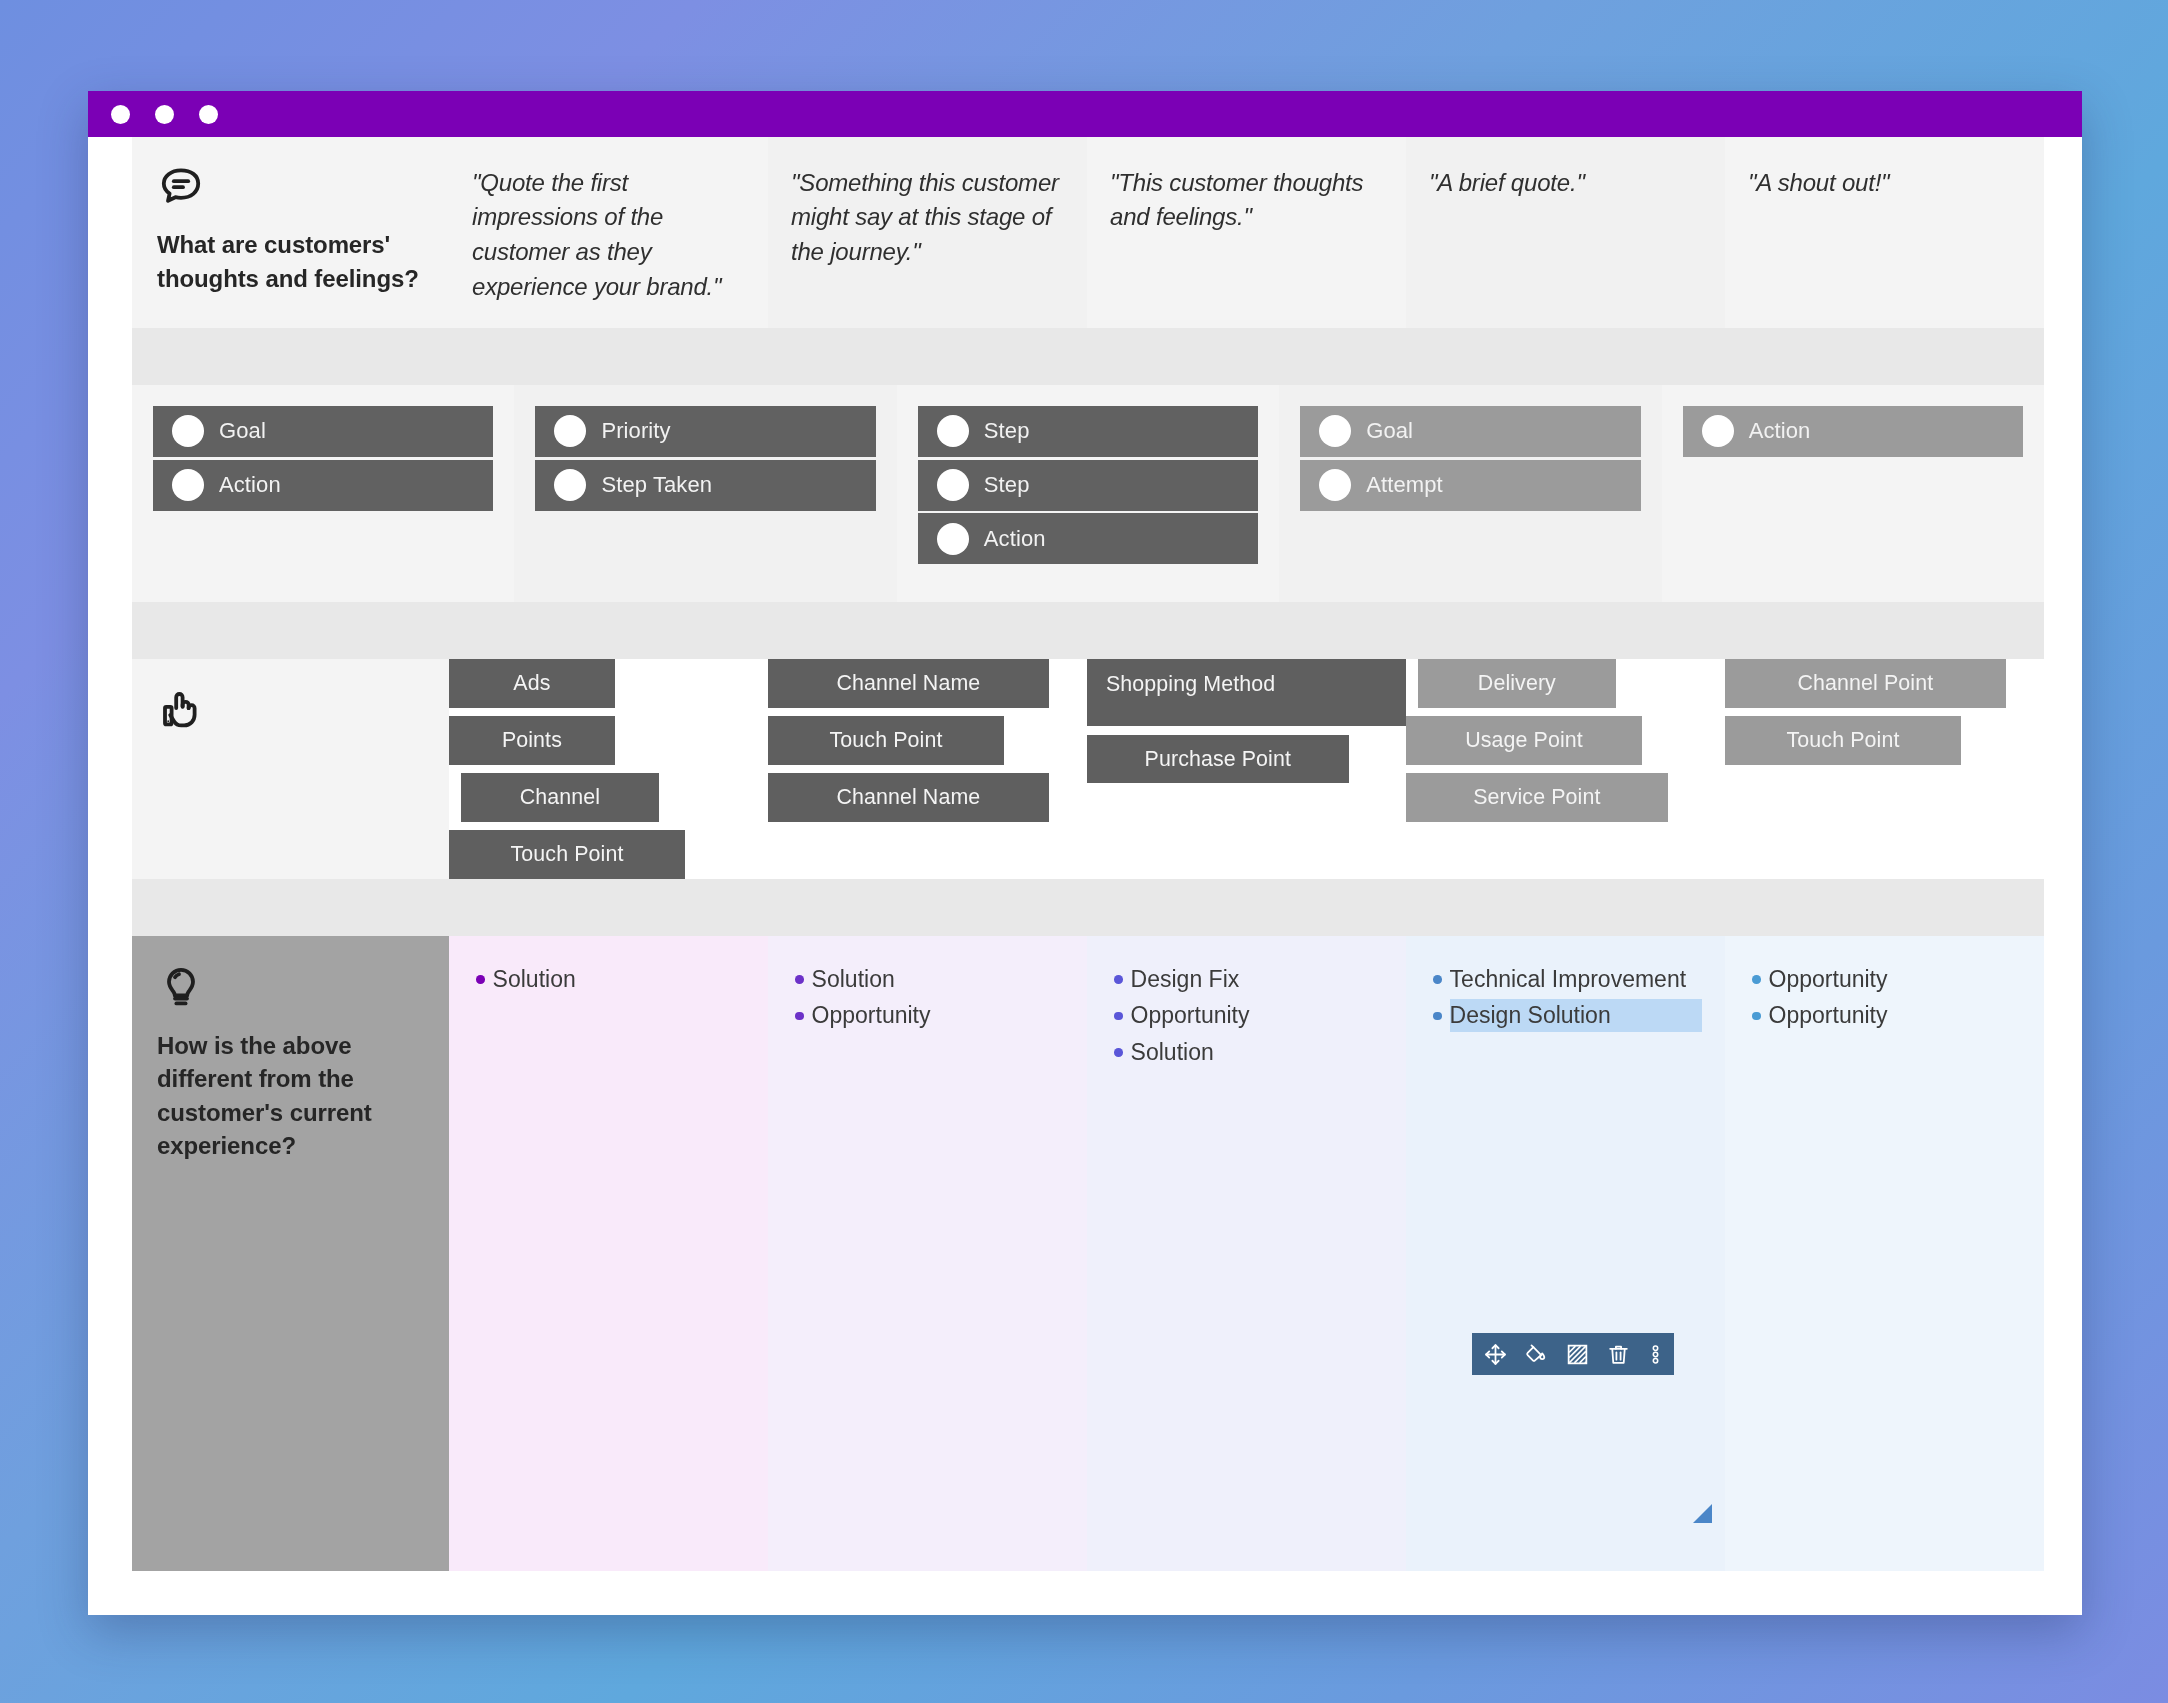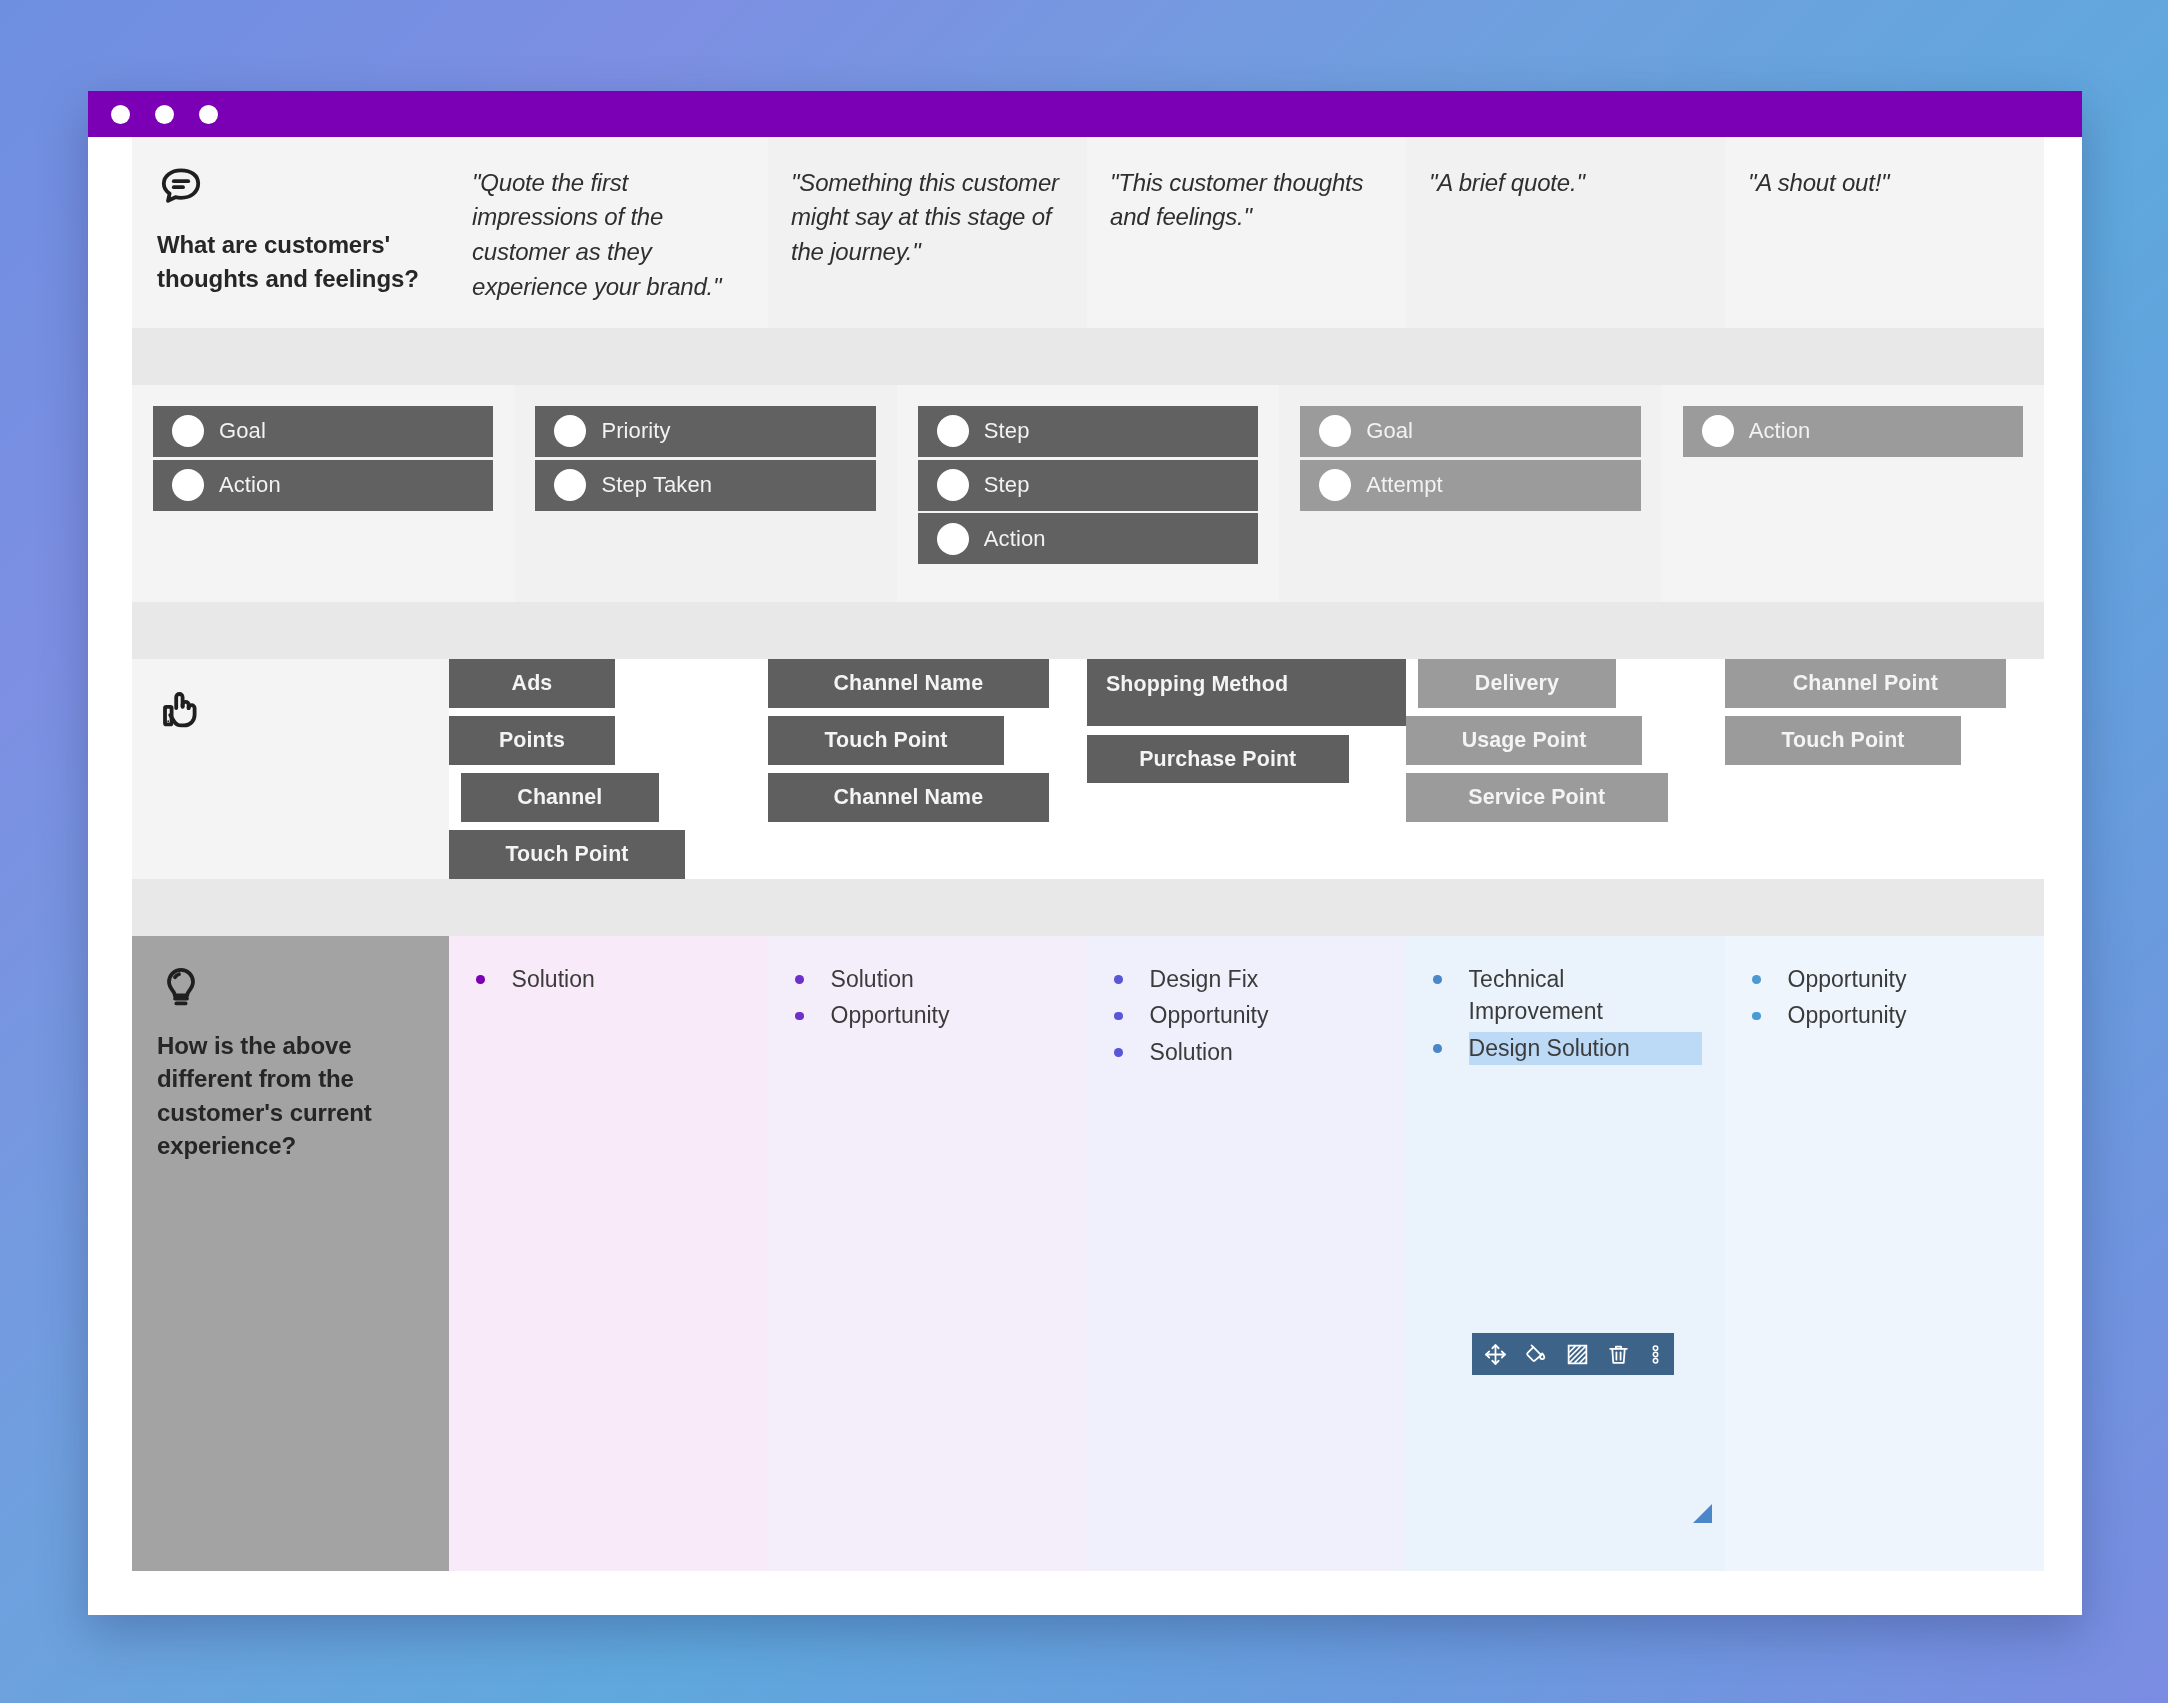--- a/index.html
+++ b/index.html
@@ -69,21 +69,21 @@
   .sec-actions .col-cell.alt { background: #f1f1f1; }
   .card-stack { display: flex; flex-direction: column; gap: 2.9px; padding: 0 21px 0 21px; }
   .act-card {
     height: 51px; display: flex; align-items: center;
     padding-left: 19px; gap: 15px;
     background: #616161;
   }
   .act-card.light { background: #9b9b9b; }
   .act-dot { width: 32px; height: 32px; border-radius: 50%; background: #ffffff; flex: 0 0 32px; }
   .act-label { font-size: 22px; color: #f2f2f2; letter-spacing: 0.1px; }
-  .chip-wrap { display: flex; flex-wrap: wrap; gap: 8.6px 11.4px; font-weight: bold; }
+  .chip-wrap { display: flex; flex-wrap: wrap; gap: 8.6px 11.4px; }
   .chip {
     background: #5f5f5f; color: #f4f4f4;
     font-size: 21.4px; letter-spacing: 0.1px;
     padding: 10.5px 19px; line-height: 1.28;
     display: inline-flex; align-items: center; justify-content: center;
     min-height: 44px;
   }
   .chip.light { background: #9b9b9b; }
   .chip.tall { min-height: 67px; text-align: left; display: block; padding-top: 11.4px; }
   .chip.fullw { width: 100%; }
@@ -92,21 +92,21 @@
   .chip.w50 { width: 52%; }
   .chip.w80 { width: 82%; }
   .chip.w88 { width: 88%; }
 
   
   .sec-opp { flex: 1 1 auto; display: flex; }
   .sec-opp .label-cell { background: #a3a3a3; padding-top: 28.5px; }
   .sec-opp .col-cell { padding: 27px 23px 23px 27px; }
   .opp-list { list-style: none; }
   .opp-item {
-    display: flex; align-items: flex-start; gap: 27px;
+    display: flex; align-items: flex-start; gap: 8px;
     font-size: 23px; color: #3b3b3b; line-height: 1.42;
     margin-bottom: 3.8px;
   }
   .opp-bullet { flex: 0 0 8.6px; width: 8.6px; height: 8.6px; border-radius: 50%; margin-top: 12.4px; }
   .opp-text { flex: 1 1 auto; }
   .opp-text.selected { background: #bcd9f5; }
 
   
   #elem-toolbar {
     position: absolute;

